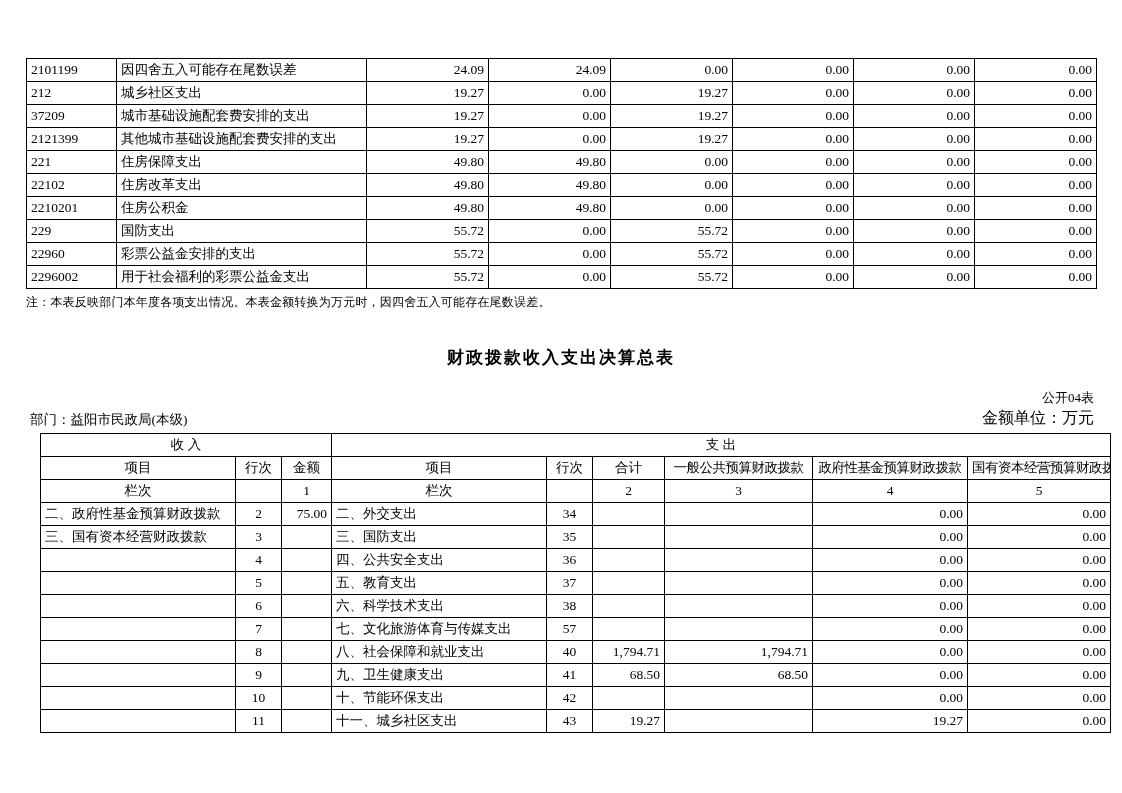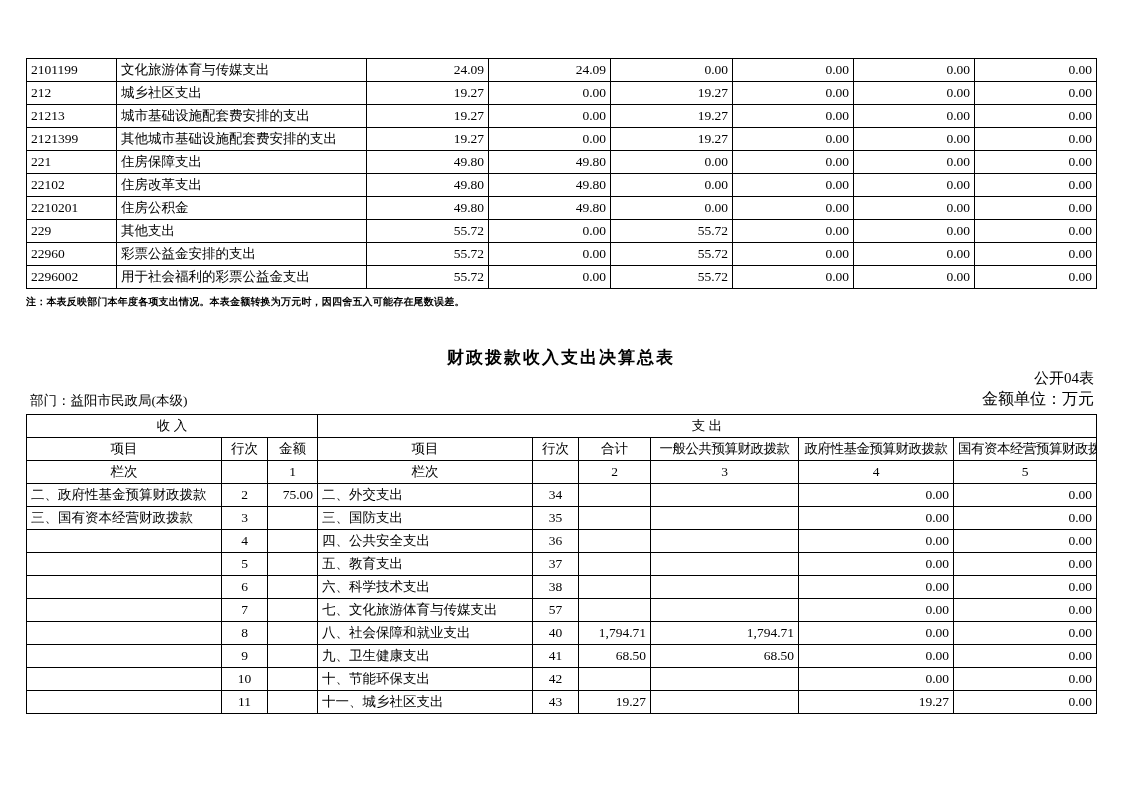--- a/index.html
+++ b/index.html
@@ -39,57 +39,57 @@
     overflow: hidden;
   }
   .num { text-align: right; }
   .ctr { text-align: center; }
   .lft { text-align: left; }
 
   .top-table-wrap { padding-top: 58px; }
 
   .note {
     margin-top: 3px;
-    font-size: 10px;
+    font-size: 12px;
     line-height: 20px;
     letter-spacing: 0.2px;
-    font-weight: bold;
   }
 
   
   .doc-title {
     text-align: center;
     font-family: "Liberation Serif", "DejaVu Serif", serif;
     font-weight: bold;
     font-size: 17px;
     letter-spacing: 2px;
     margin-top: 34px;
     margin-bottom: 0;
   }
   .form-code {
     text-align: right;
-    font-size: 15px;
-    margin-top: 0;
+    font-size: 13px;
+    margin-top: 20px;
     padding-right: 2px;
   }
   .meta-row {
     display: flex;
     justify-content: space-between;
     align-items: flex-end;
     font-size: 13.5px;
     margin-top: 1px;
   }
   .meta-left { padding-left: 4px; text-align: center; }
   .meta-right { padding-right: 2px; font-size: 16px; }
 
   table.t2 {
     border-collapse: collapse;
     table-layout: fixed;
     width: 1070px;
     margin-top: 4px;
+    margin-left: 14px;
   }
   table.t2 td {
     border: 1px solid #000000;
     height: 22px;
     padding: 0 4px;
     font-size: 13.5px;
     line-height: 20px;
     white-space: nowrap;
     overflow: hidden;
   }
@@ -110,40 +110,40 @@
         <col style="width:122px">
         <col style="width:122px">
         <col style="width:122px">
         <col style="width:121px">
         <col style="width:121px">
         <col style="width:122px">
       </colgroup>
       <tbody id="top-rows">
           <tr>
             <td class="lft">2101199</td>
-            <td class="lft">文化旅游体育与传媒支出</td>
+            <td class="lft">因四舍五入可能存在尾数误差</td>
             <td class="num">24.09</td>
             <td class="num">24.09</td>
             <td class="num">0.00</td>
             <td class="num">0.00</td>
             <td class="num">0.00</td>
             <td class="num">0.00</td>
           </tr>
           <tr>
             <td class="lft">212</td>
             <td class="lft">城乡社区支出</td>
             <td class="num">19.27</td>
             <td class="num">0.00</td>
             <td class="num">19.27</td>
             <td class="num">0.00</td>
             <td class="num">0.00</td>
             <td class="num">0.00</td>
           </tr>
           <tr>
-            <td class="lft">21213</td>
+            <td class="lft">37209</td>
             <td class="lft">城市基础设施配套费安排的支出</td>
             <td class="num">19.27</td>
             <td class="num">0.00</td>
             <td class="num">19.27</td>
             <td class="num">0.00</td>
             <td class="num">0.00</td>
             <td class="num">0.00</td>
           </tr>
           <tr>
             <td class="lft">2121399</td>
@@ -180,21 +180,21 @@
             <td class="lft">住房公积金</td>
             <td class="num">49.80</td>
             <td class="num">49.80</td>
             <td class="num">0.00</td>
             <td class="num">0.00</td>
             <td class="num">0.00</td>
             <td class="num">0.00</td>
           </tr>
           <tr>
             <td class="lft">229</td>
-            <td class="lft">其他支出</td>
+            <td class="lft">国防支出</td>
             <td class="num">55.72</td>
             <td class="num">0.00</td>
             <td class="num">55.72</td>
             <td class="num">0.00</td>
             <td class="num">0.00</td>
             <td class="num">0.00</td>
           </tr>
           <tr>
             <td class="lft">22960</td>
             <td class="lft">彩票公益金安排的支出</td>

